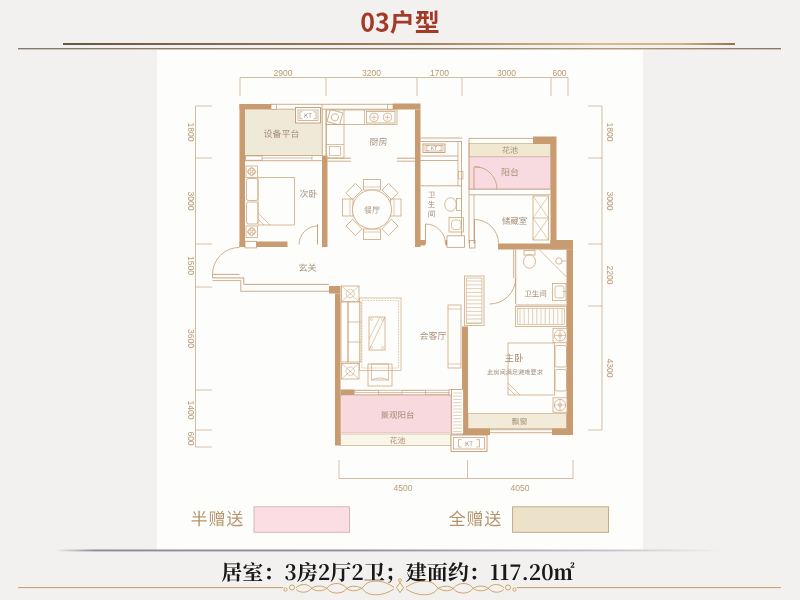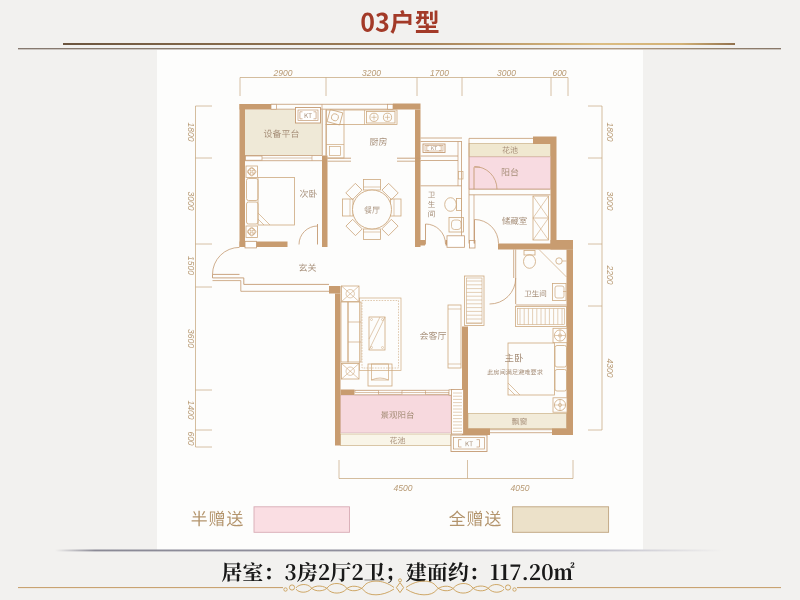--- a/index.html
+++ b/index.html
@@ -1,15 +1,15 @@
 <!DOCTYPE html>
 <html><head><meta charset="utf-8"><title>03</title>
 <style>
 html,body{margin:0;padding:0;background:#f2f1ef;font-family:"Liberation Sans", sans-serif;}
-#stage{width:796px;height:600px;overflow:hidden;font-style:italic;}
+#stage{width:796px;height:600px;overflow:hidden;}
 svg{display:block;}
 </style></head>
 <body>
 
 <div id="stage">
 <svg width="800" height="600" viewBox="0 0 800 600" xmlns="http://www.w3.org/2000/svg">
 <defs>
 <linearGradient id="gl1" x1="0" y1="0" x2="1" y2="0">
  <stop offset="0" stop-color="#6b553f"></stop>
           <stop offset="0.3" stop-color="#8b6f4e"></stop>

